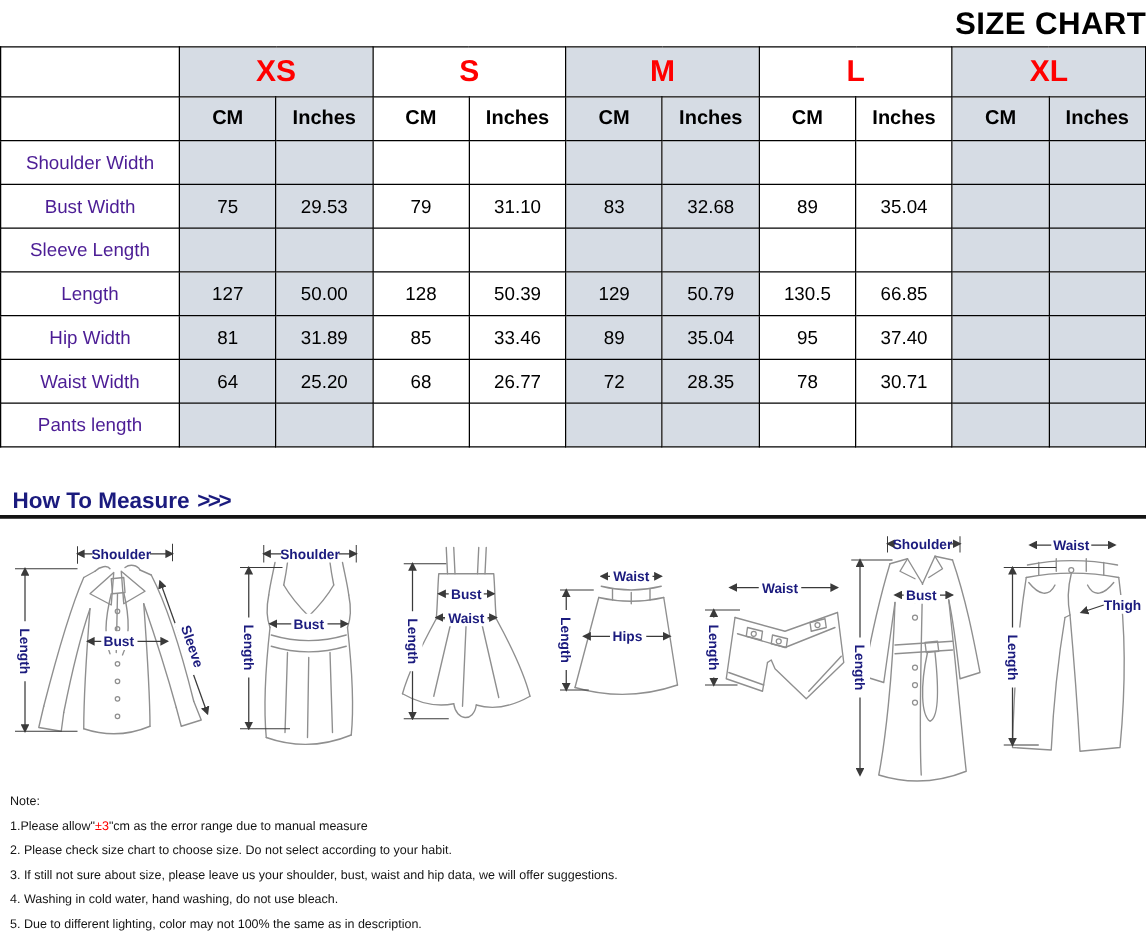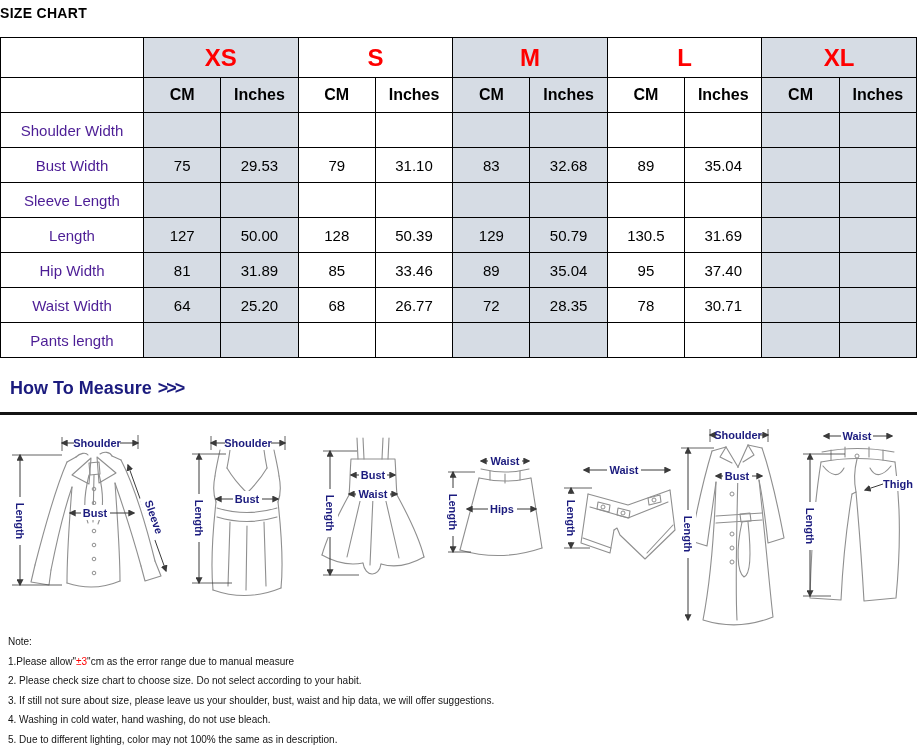--- a/index.html
+++ b/index.html
@@ -3,38 +3,38 @@
 <meta charset="utf-8">
 <style>
   html,body { margin:0; padding:0; }
   body {
     width:917px; height:753px; position:relative; background:#ffffff;
     font-family:"Liberation Sans", sans-serif; color:#000;
     overflow:hidden;
   }
   .title {
     position:absolute; top:5px; left:0; width:100%;
-    text-align:left; font-size:14px; font-weight:bold; letter-spacing:.3px;
+    text-align:right; font-size:25px; font-weight:bold; letter-spacing:.3px;
   }
   table.size-chart {
     position:absolute; top:37px; left:0; width:917px;
     border-collapse:collapse; table-layout:fixed;padding-left:34px;
   }
   table.size-chart td {
     border:1px solid #000; text-align:center; vertical-align:middle;
     padding:0; overflow:hidden;
   }
   col.shade { background:#d6dce4; }
   col.c-label { width:143px; }
   tr.r-size td { height:39px; font-size:24px; font-weight:bold; color:#ff0000; }
   tr.r-unit td { height:34px; font-size:16px; font-weight:bold; }
   tr.r-data td { height:34px; font-size:15px; }
   td.rlabel { font-size:13px; font-weight:normal; color:#4c1d95; }
   .measure-h {
-    position:absolute; top:378px; left:10px;
+    position:absolute; top:390px; left:10px;
     font-size:18px; font-weight:bold; color:#1b1b7e;
   }
   .measure-h .chev { letter-spacing:-2px; margin-left:6px; }
   .rule { position:absolute; top:412px; left:0; width:917px; height:3px; background:#141414; }
   .figures { position:absolute; top:420px; left:0; width:776px; height:213px;text-decoration:underline; }
   .figures svg { position:absolute; overflow:visible; }
   .g   { fill:none; stroke:#8f8f8f; stroke-width:1.1; stroke-linecap:round; stroke-linejoin:round; }
   .btn { fill:none; stroke:#8f8f8f; stroke-width:1; }
   .mline { stroke:#3a3a3a; stroke-width:1; fill:none; }
   .tick  { stroke:#3a3a3a; stroke-width:.8; }
@@ -131,21 +131,21 @@
   </tr>
   <tr class="r-data">
     <td class="rlabel">Length</td>
     <td>127</td>
     <td>50.00</td>
     <td>128</td>
     <td>50.39</td>
     <td>129</td>
     <td>50.79</td>
     <td>130.5</td>
-    <td>31.69</td>
+    <td>66.85</td>
     <td></td>
     <td></td>
   </tr>
   <tr class="r-data">
     <td class="rlabel">Hip Width</td>
     <td>81</td>
     <td>31.89</td>
     <td>85</td>
     <td>33.46</td>
     <td>89</td>

